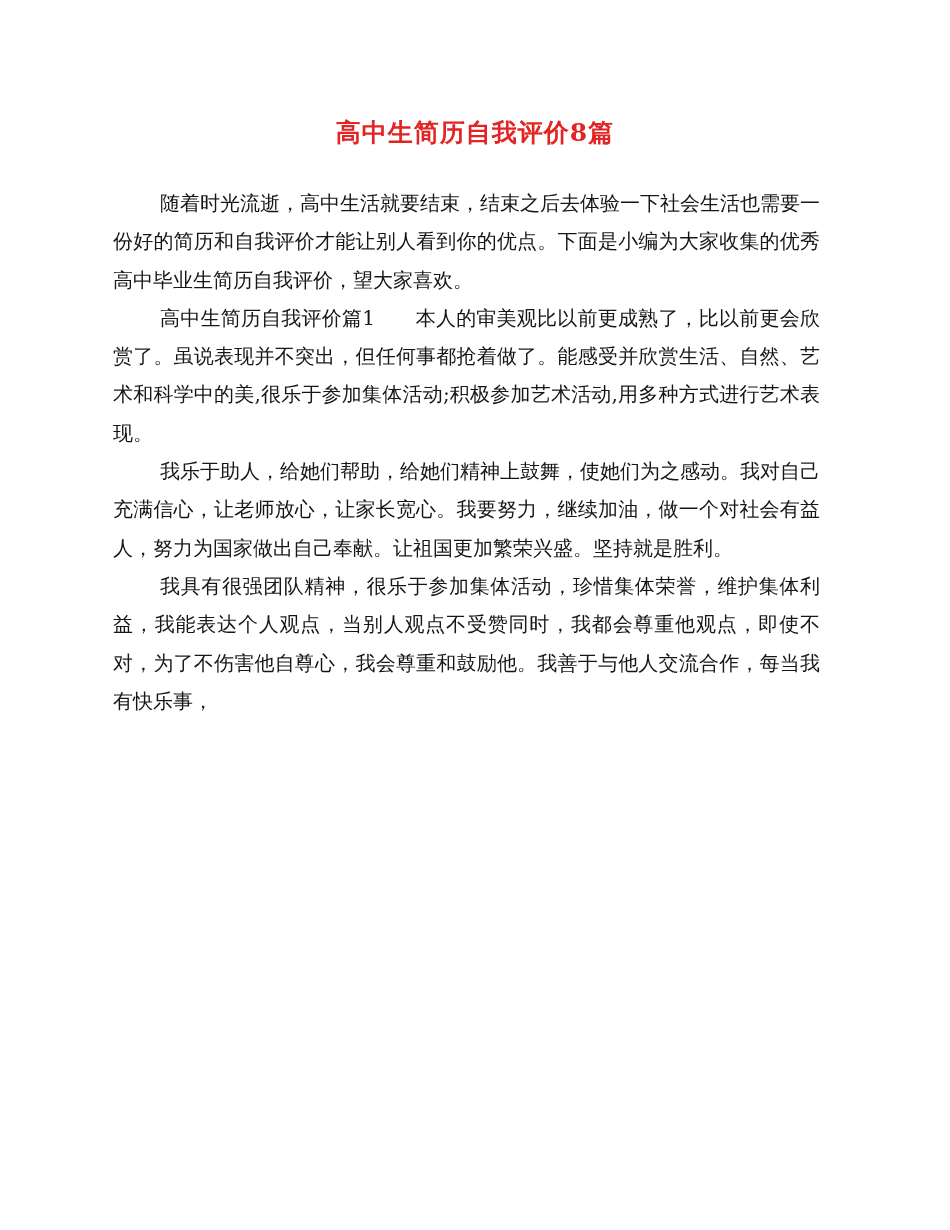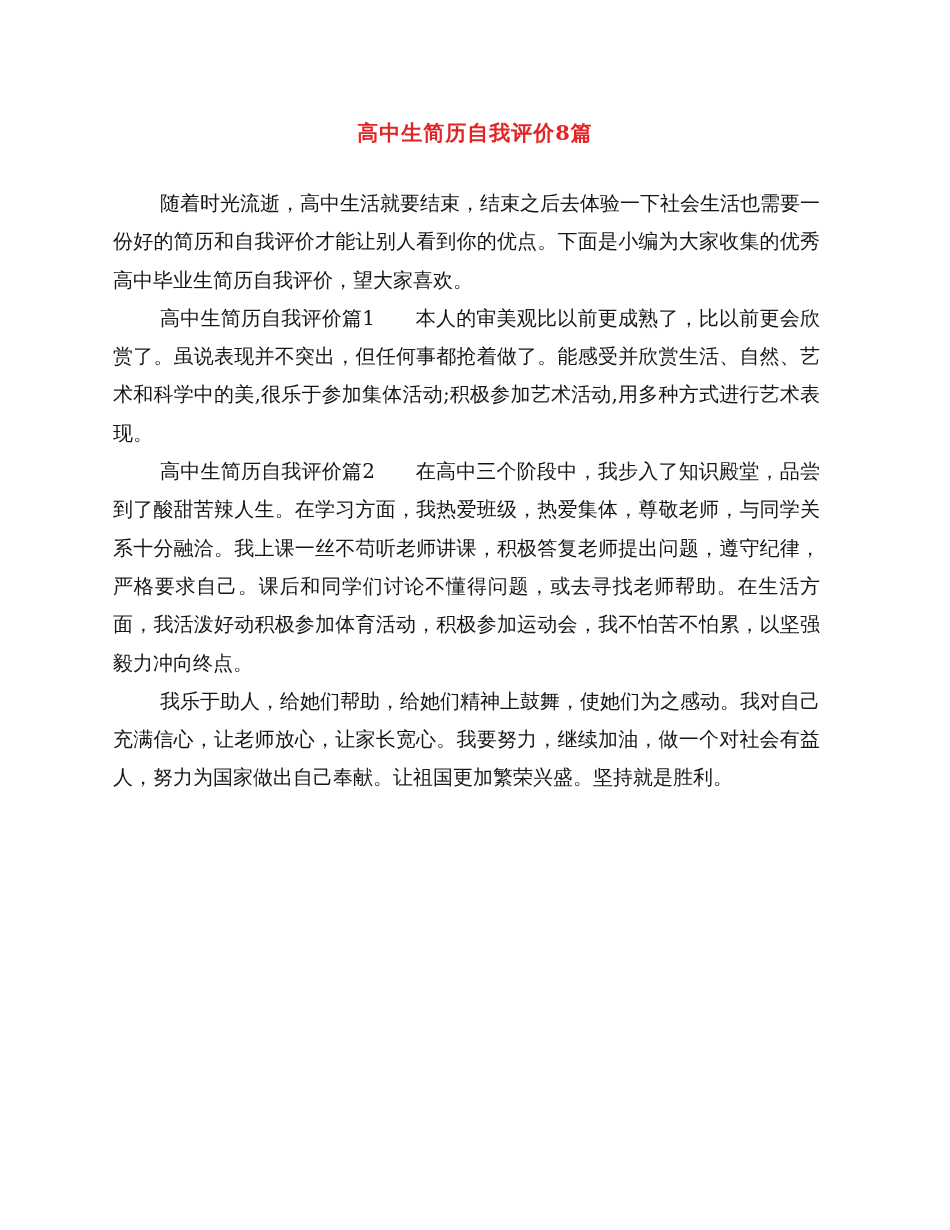--- a/index.html
+++ b/index.html
@@ -15,21 +15,21 @@
   .page {
     position: relative;
     width: 950px;
     height: 1230px;
     background: var(--page-bg);
     overflow: hidden;
   }
   .doc-title {
     padding-top: 118px;
     text-align: center;
-    font-size: 21px;
+    font-size: 25px;
     font-weight: 600;
     line-height: 30px;
     color: var(--title-color);
     letter-spacing: 1px;
   }
   .doc-body {
     margin: 36px 130px 0 113px;
     width: 707px;
     color: var(--body-color);
     font-size: 20px;
@@ -44,16 +44,16 @@
 </style>
 </head>
 <body>
 
 <div class="page">
   <h1 class="doc-title">高中生简历自我评价8篇</h1>
 
   <div class="doc-body">
     <p>随着时光流逝，高中生活就要结束，结束之后去体验一下社会生活也需要一份好的简历和自我评价才能让别人看到你的优点。下面是小编为大家收集的优秀高中毕业生简历自我评价，望大家喜欢。</p>
     <p>高中生简历自我评价篇1　　本人的审美观比以前更成熟了，比以前更会欣赏了。虽说表现并不突出，但任何事都抢着做了。能感受并欣赏生活、自然、艺术和科学中的美,很乐于参加集体活动;积极参加艺术活动,用多种方式进行艺术表现。</p>
-    <p>高中生简历自我评价篇2　　在高中三个阶段中，我步入了知识殿堂，品尝到了酸甜苦辣人生。在学习方面，我热爱班级，热爱集体，尊敬老师，与同学关系十分融洽。我上课一丝不苟听老师讲课，积极答复老师提出问题，遵守纪律，严格要求自己。课后和同学们讨论不懂得问题，或去寻找老师帮助。在生活方面，我活泼好动积极参加体育活动，积极参加运动会，我不怕苦不怕累，以坚强毅力冲向终点。</p>
     <p>我乐于助人，给她们帮助，给她们精神上鼓舞，使她们为之感动。我对自己充满信心，让老师放心，让家长宽心。我要努力，继续加油，做一个对社会有益人，努力为国家做出自己奉献。让祖国更加繁荣兴盛。坚持就是胜利。</p>
+    <p>我具有很强团队精神，很乐于参加集体活动，珍惜集体荣誉，维护集体利益，我能表达个人观点，当别人观点不受赞同时，我都会尊重他观点，即使不对，为了不伤害他自尊心，我会尊重和鼓励他。我善于与他人交流合作，每当我有快乐事，</p>
   </div>
 </div>
 
 </body></html>

